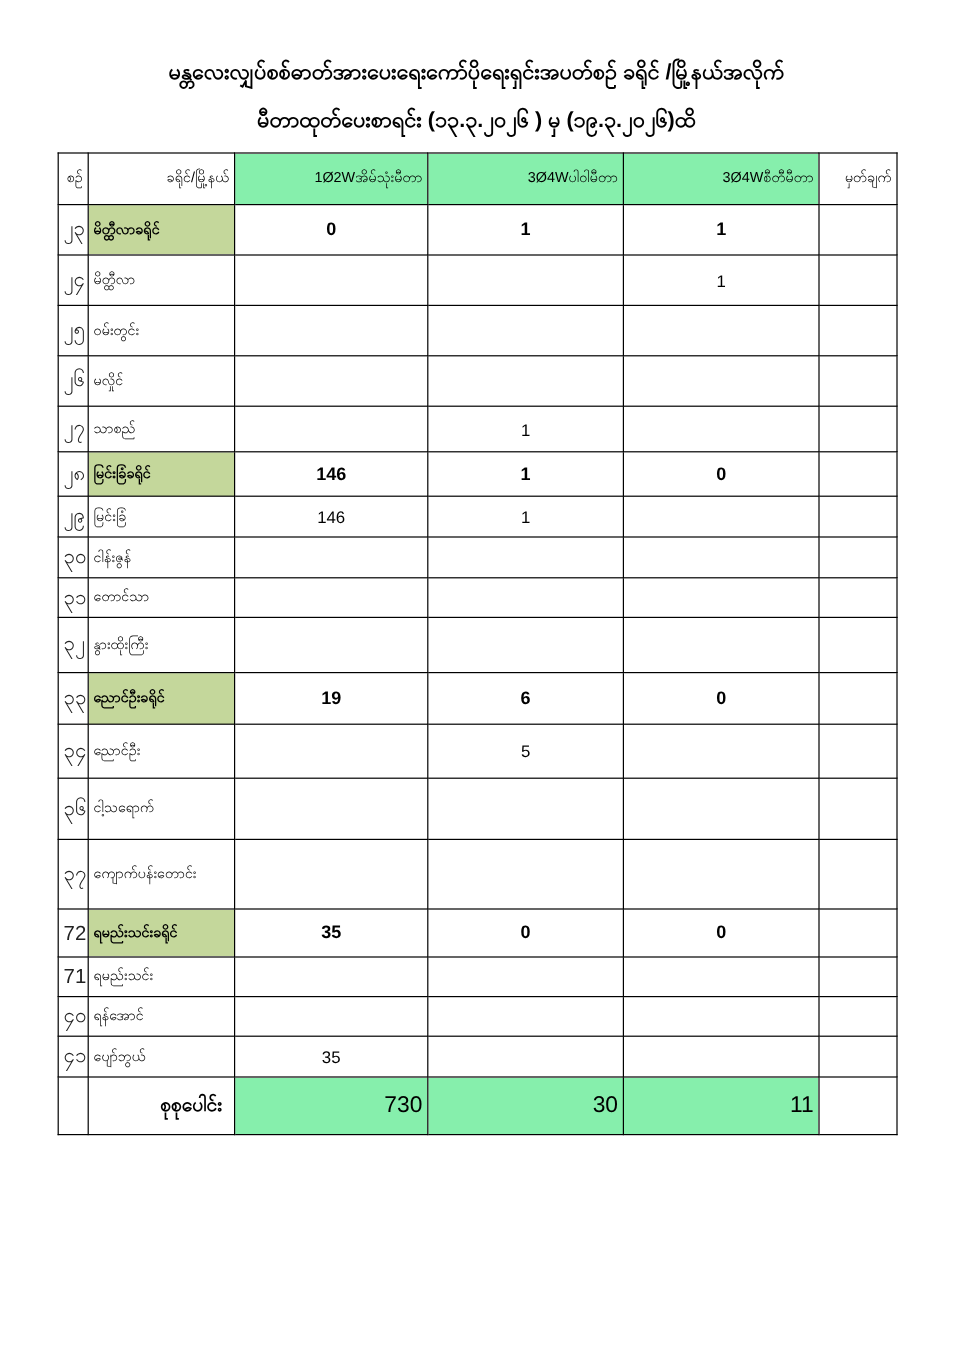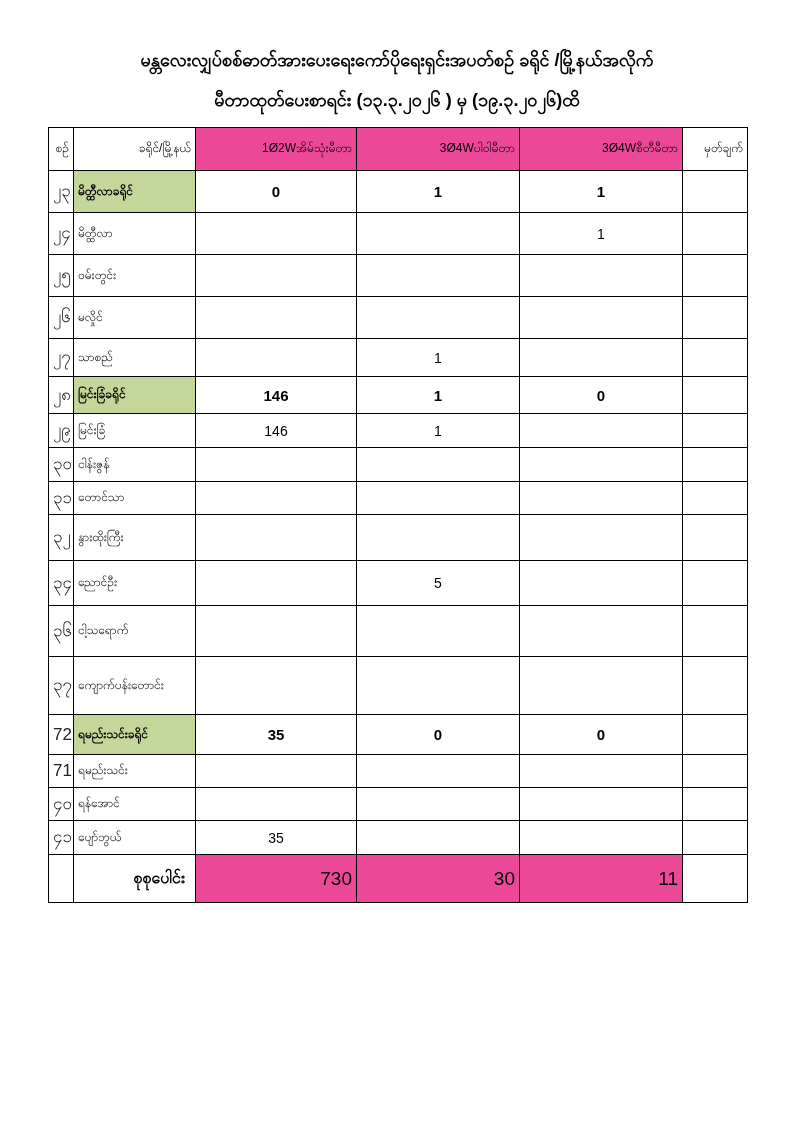--- a/index.html
+++ b/index.html
@@ -22,21 +22,21 @@
     border:1px solid #000;
     padding:0 4px;
     vertical-align:middle;
     overflow:hidden;
   }
   thead tr{height:43px;}
   thead th{
     font-weight:normal;font-size:12px;text-align:right;
     border-bottom-width:2px;
   }
-  .blue{background:#ec4899;}
+  .blue{background:#86efac;}
   td.c-no{font-size:17px;text-align:center;padding:0 1px;color:#222;}
   td.c-name{font-size:12px;text-align:left;line-height:1.6;}
   td.c-name.green{background:#c4d79b;font-weight:bold;}
   td.c-val{font-size:14px;text-align:center;}
   tr.district td.c-val{font-weight:bold;font-size:15px;}
   td.c-remark{background:#fff;}
   tfoot tr{height:48px;}
   tfoot td.total-label{
     text-align:right;font-weight:bold;font-size:16px;padding-right:10px;
   }
@@ -145,20 +145,28 @@
           <td class="c-remark"></td>
         </tr>
         <tr style="height: 46px;">
           <td class="c-no">၃၂</td>
           <td class="c-name">နွားထိုးကြီး</td>
           <td class="c-val"></td>
           <td class="c-val"></td>
           <td class="c-val"></td>
           <td class="c-remark"></td>
         </tr>
+        <tr class="district" style="height: 43px;">
+          <td class="c-no">၃၃</td>
+          <td class="c-name green">ညောင်ဦးခရိုင်</td>
+          <td class="c-val">19</td>
+          <td class="c-val">6</td>
+          <td class="c-val">0</td>
+          <td class="c-remark"></td>
+        </tr>
         <tr style="height: 45px;">
           <td class="c-no">၃၄</td>
           <td class="c-name">ညောင်ဦး</td>
           <td class="c-val"></td>
           <td class="c-val">5</td>
           <td class="c-val"></td>
           <td class="c-remark"></td>
         </tr>
         <tr style="height: 51px;">
           <td class="c-no">၃၆</td>

